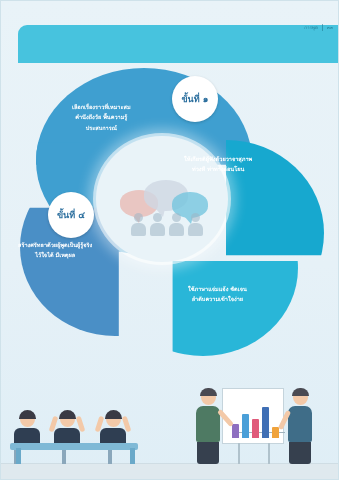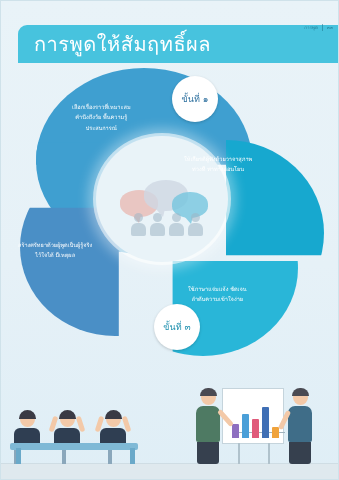--- a/index.html
+++ b/index.html
@@ -35,21 +35,21 @@
     white-space:nowrap;
   }
   .folio{
     position:absolute; right:6px; top:24px;
     display:flex; align-items:center; gap:4px;
     font-size:4.5px; color:#1b6f86; opacity:.85;
   }
   .folio .sep{ width:1px; height:7px; background:#1b6f86; opacity:.6; display:block;}
 
   
-  #diagram{ position:absolute; left:0; top:62px; width:339px; height:300px; }
+  #diagram{ position:absolute; left:0; top:62px; width:339px; height:300px;font-weight:bold; }
 
   
   .ring{ position:absolute; border-radius:50%; }
 
   .arcA{ 
     left:36px; top:6px; width:216px; height:186px;
     background:#3f9fd0;
     border-radius:50%;
     clip-path:polygon(0 0,100% 0,100% 52%,0 52%);
   }
@@ -169,21 +169,20 @@
   .bar{ position:absolute; bottom:0; width:7px; border-radius:1px 1px 0 0; }
   .board-leg{ position:absolute; bottom:16px; width:2px; height:21px; background:#b0c2cc; }
   .board-axis{ position:absolute; left:5px; bottom:5px; width:52px; height:1px; background:#9fb3be; }
 </style>
 </head>
 <body>
 
 <div id="page">
 
   <div class="header-bar"></div>
-  <div class="header-title">การพูดให้สัมฤทธิ์ผล</div>
   <div class="folio">
     <span>การพูด</span>
     <span class="sep"></span>
     <span>๓๓</span>
   </div>
 
   <div id="diagram">
 
     <div class="ring arcA"></div>
     <div class="ring arcA2"></div>
@@ -214,22 +213,22 @@
         </span>
       <span class="sil">
           <i></i>
           <b></b>
         </span>
     </div>
 
     <div class="badge" id="badge1">
       <span class="blabel">ขั้นที่ ๑</span>
     </div>
-    <div class="badge" id="badge3">
-      <span class="blabel">ขั้นที่ ๓</span>
+    <div class="badge" id="badge4">
+      <span class="blabel">ขั้นที่ ๔</span>
     </div>
 
     <div class="step-text" id="text1">
       <div>เลือกเรื่องราวที่เหมาะสม</div>
       <div>คำนึงถึงวัย พื้นความรู้</div>
       <div>ประสบการณ์</div>
     </div>
     <div class="step-text" id="text2">
       <div>ให้เกียรติผู้ฟังด้วยวาจาสุภาพ</div>
       <div>ท่วงที ท่าทางอ่อนโยน</div>

